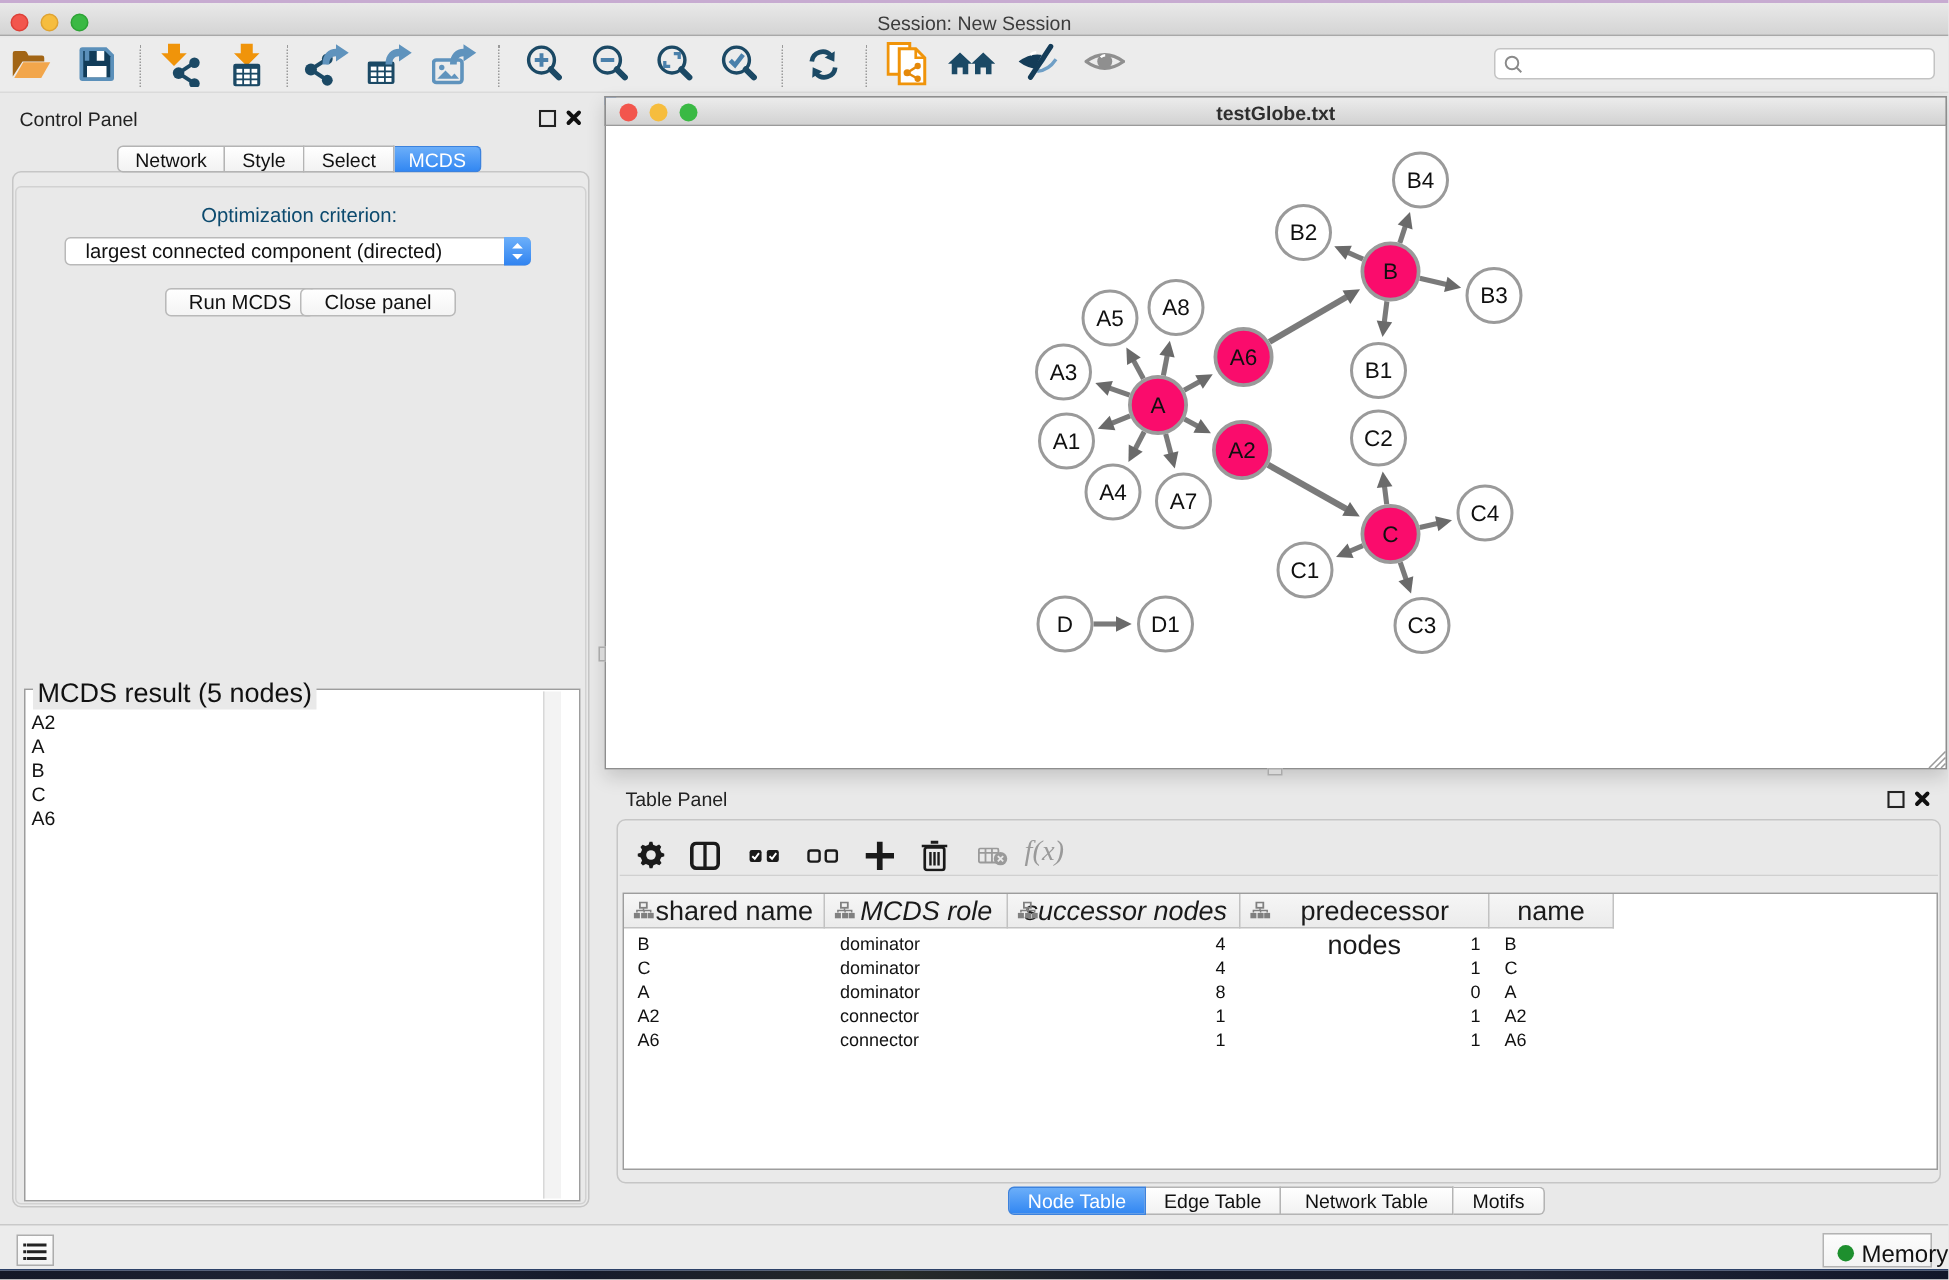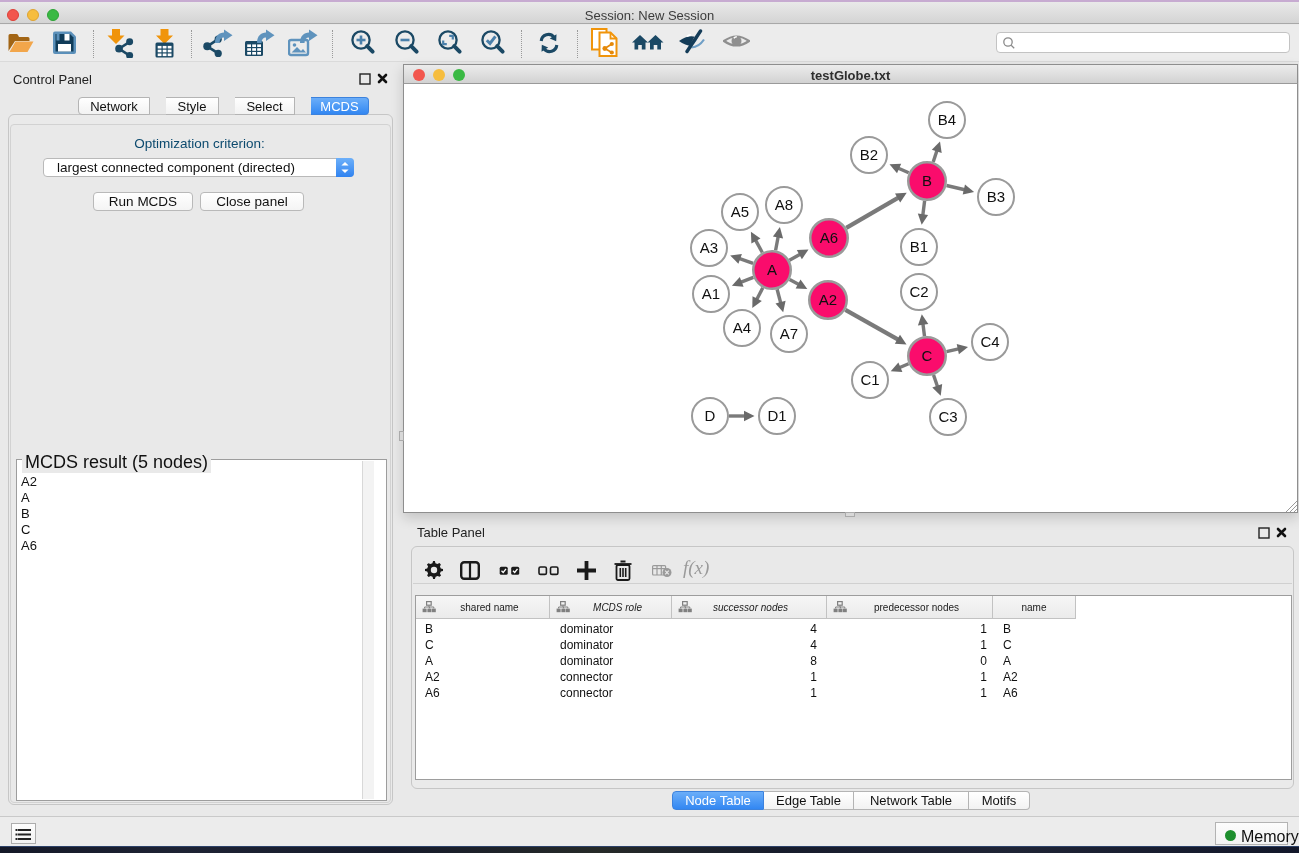--- a/index.html
+++ b/index.html
@@ -22,26 +22,26 @@
 #search svg{position:absolute;left:5px;top:3px;}
 
 #cpTitle{left:13px;top:72px;font-size:13px;color:#222;}
 #cpBox{left:8px;top:114px;width:385px;height:691px;border:1px solid #c6c6c6;border-radius:6px;background:#eaeaea;}
 #cpInner{left:10px;top:124px;width:381px;height:679px;border:1px solid #d2d2d2;border-radius:4px;background:#e9e9e9;}
 .tabrow{position:absolute;display:flex;}
 .tab{height:18px;font-size:13px;color:#111;background:linear-gradient(#ffffff,#f2f2f2);border:1px solid #b4b4b4;border-left:none;text-align:center;line-height:17px;}
 .tab.first{border-left:1px solid #b4b4b4;border-radius:4px 0 0 4px;}
 .tab.last{border-radius:0 4px 4px 0;}
 .tab.sel{background:linear-gradient(#6baef9,#3287f2);color:#fff;border-color:#3c82dd;}
-#cpTabs{left:78px;top:97px;gap:16px;}
+#cpTabs{left:78px;top:97px;}
 #optLabel{left:0px;top:136px;width:399px;text-align:center;font-size:13.5px;color:#0c4a6e;}
 #combo{left:43px;top:158px;width:311px;height:19px;background:#fff;border:1px solid #b9b9b9;border-radius:4px;font-size:13.5px;color:#111;line-height:17px;padding-left:13px;}
 #comboBtn{left:336px;top:158px;width:18px;height:19px;border-radius:0 4px 4px 0;background:linear-gradient(#6db0fa,#3083f0);}
 .btn{position:absolute;height:19px;background:linear-gradient(#ffffff,#f4f4f4);border:1px solid #b9b9b9;border-radius:4px;font-size:13.5px;color:#111;text-align:center;line-height:17px;}
-#runBtn{left:93px;top:192px;width:100px;}
+#runBtn{left:110px;top:192px;width:100px;}
 #closeBtn{left:200px;top:192px;width:104px;}
 #fieldset{left:16px;top:459px;width:371px;height:342px;border:1px solid #9d9d9d;background:#fff;}
 #fieldLegend{left:22px;top:452px;background:#e9e9e9;padding:0 3px;font-size:18px;color:#111;}
 #fieldList{left:21px;top:474px;font-size:13px;color:#111;line-height:16.1px;}
 #fieldScroll{left:362px;top:461px;width:12px;height:338px;background:#f3f3f3;border-left:1px solid #d8d8d8;}
 
 #netWin{left:403px;top:64px;width:895px;height:449px;background:#fff;border:1px solid #8e8e8e;box-shadow:0 5px 12px rgba(0,0,0,0.16);}
 #netTitle{left:403px;top:64px;width:895px;height:20px;background:linear-gradient(#ececec,#d2d2d2);border:1px solid #8e8e8e;border-bottom:1px solid #9a9a9a;}
 #netTitle .r{left:9px;background:#f2564d;top:4px;}
 #netTitle .y{left:29px;background:#f6bd3e;top:4px;}
@@ -49,21 +49,21 @@
 #netTitleText{left:403px;top:68px;width:895px;text-align:center;font-size:13px;font-weight:bold;color:#2e2e2e;}
 #graphsvg{left:404px;top:85px;}
 #resizeGrip{left:1285px;top:500px;}
 .blip{position:absolute;background:#d8d8d8;border:1px solid #aaa;}
 
 #tpTitle{left:417px;top:525px;font-size:13px;color:#222;}
 #tpBox{left:411px;top:546px;width:883px;height:243px;border:1px solid #c6c6c6;border-radius:6px;background:#eaeaea;}
 #tpToolbar{left:413px;top:548px;width:879px;height:36px;background:#e9e9e9;border-bottom:1px solid #d0d0d0;border-radius:5px 5px 0 0;}
 #tbl{left:415px;top:595px;width:877px;height:185px;background:#fff;border:1px solid #9d9d9d;}
 #tblHeader{left:416px;top:596px;width:660px;height:23px;background:linear-gradient(#f6f6f6,#ebebeb);border-bottom:1px solid #c2c2c2;}
-.hcell{position:absolute;top:0;height:23px;border-right:1px solid #c2c2c2;font-size:10px;color:#1a1a1a;text-align:center;line-height:23px;}
+.hcell{position:absolute;top:0;height:23px;border-right:1px solid #c2c2c2;font-size:18px;color:#1a1a1a;text-align:center;line-height:23px;}
 .hicon{position:absolute;top:5px;left:6px;}
 .trow{position:absolute;font-size:12px;color:#111;}
 
 #btmTabs{left:672px;top:791px;}
 
 #statusBar{left:0;top:816px;width:1299px;height:30px;background:#ececec;border-top:1px solid #c9c9c9;}
 #listBtn{left:11px;top:823px;width:25px;height:21px;background:linear-gradient(#fdfdfd,#f2f2f2);border:1px solid #adadad;}
 #memBtn{left:1215px;top:822px;width:73px;height:23px;background:linear-gradient(#fcfcfc,#f3f3f3);border:1px solid #b3b3b3;font-size:16px;color:#111;}
 #memBtn .dot{position:absolute;left:9px;top:6.5px;width:11px;height:11px;border-radius:50%;background:#1e8f2e;}
 #memBtn .txt{position:absolute;left:25px;top:4.5px;}

